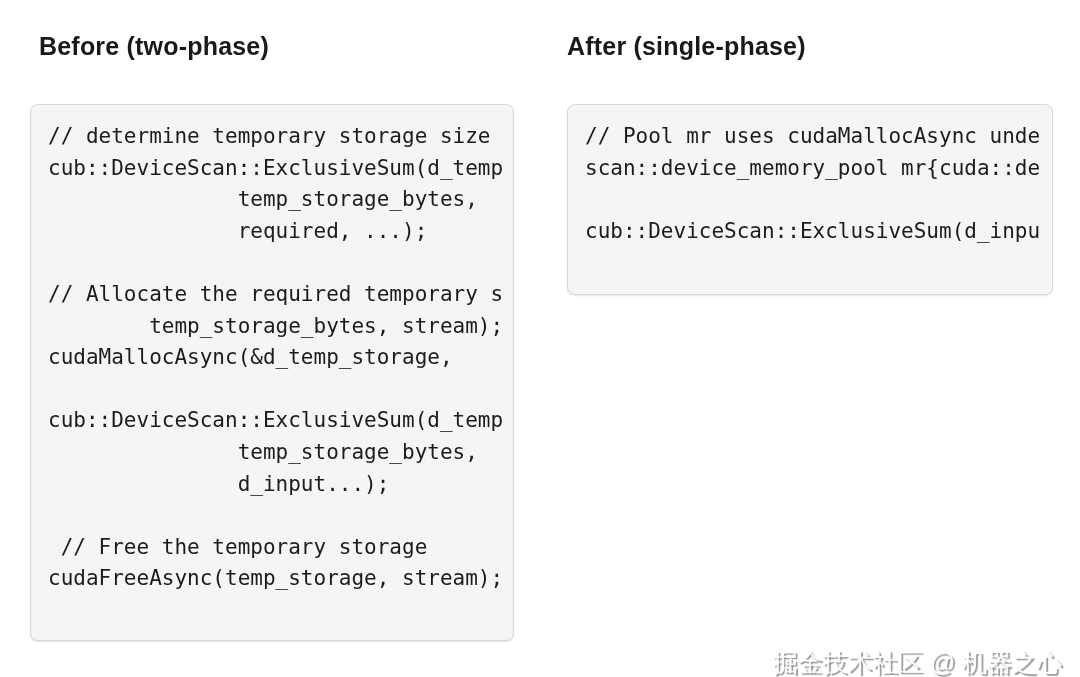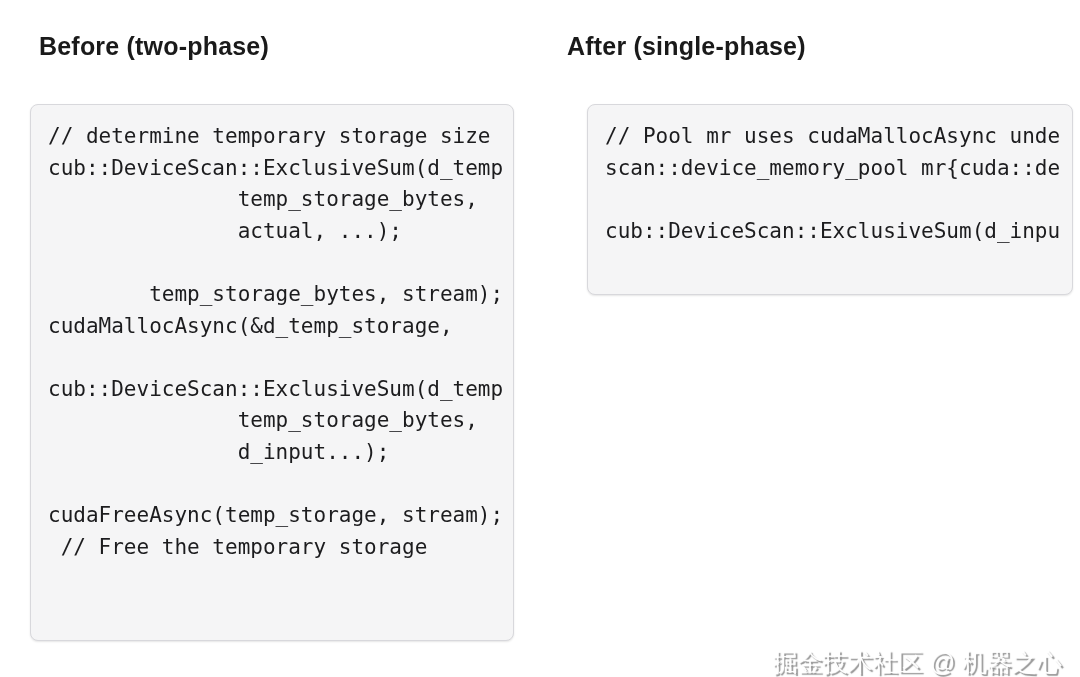--- a/index.html
+++ b/index.html
@@ -37,21 +37,21 @@
     border-radius: 8px;
     box-shadow: 0 1px 2px rgba(0,0,0,0.10);
     padding: 16px 0 0 17px;
     overflow: hidden;
     font-family: "DejaVu Sans Mono", "Liberation Mono", monospace;
     font-size: 21px;
     line-height: 31.6px;
     color: #1c1c1e;
   }
   #before-box { left: 30px;  width: 484px; height: 537px; }
-  #after-box  { left: 587px; width: 486px; height: 191px; }
+  #after-box  { left: 567px; width: 486px; height: 191px; }
 
   .code-line {
     white-space: pre;
     height: 31.6px;
   }
 
   .watermark {
     position: absolute;
     top: 646px;
     right: 18px;
@@ -70,31 +70,32 @@
 <div id="canvas">
 
   <div class="col-header" id="before-header">Before (two-phase)</div>
 
   <div class="col-header" id="after-header">After (single-phase)</div>
 
   <div class="code-box" id="before-box">
       <div class="code-line">// determine temporary storage size</div>
       <div class="code-line">cub::DeviceScan::ExclusiveSum(d_temp</div>
       <div class="code-line">               temp_storage_bytes,</div>
-      <div class="code-line">               actual, ...);</div>
+      <div class="code-line">               required, ...);</div>
       <div class="code-line">&nbsp;</div>
+      <div class="code-line">// Allocate the required temporary s</div>
       <div class="code-line">        temp_storage_bytes, stream);</div>
       <div class="code-line">cudaMallocAsync(&amp;d_temp_storage,</div>
       <div class="code-line">&nbsp;</div>
       <div class="code-line">cub::DeviceScan::ExclusiveSum(d_temp</div>
       <div class="code-line">               temp_storage_bytes,</div>
       <div class="code-line">               d_input...);</div>
       <div class="code-line">&nbsp;</div>
+      <div class="code-line"> // Free the temporary storage</div>
       <div class="code-line">cudaFreeAsync(temp_storage, stream);</div>
-      <div class="code-line"> // Free the temporary storage</div>
     </div>
 
   <div class="code-box" id="after-box">
       <div class="code-line">// Pool mr uses cudaMallocAsync unde</div>
       <div class="code-line">scan::device_memory_pool mr{cuda::de</div>
       <div class="code-line">&nbsp;</div>
       <div class="code-line">cub::DeviceScan::ExclusiveSum(d_inpu</div>
     </div>
 
   <div class="watermark">掘金技术社区 @ 机器之心</div>

